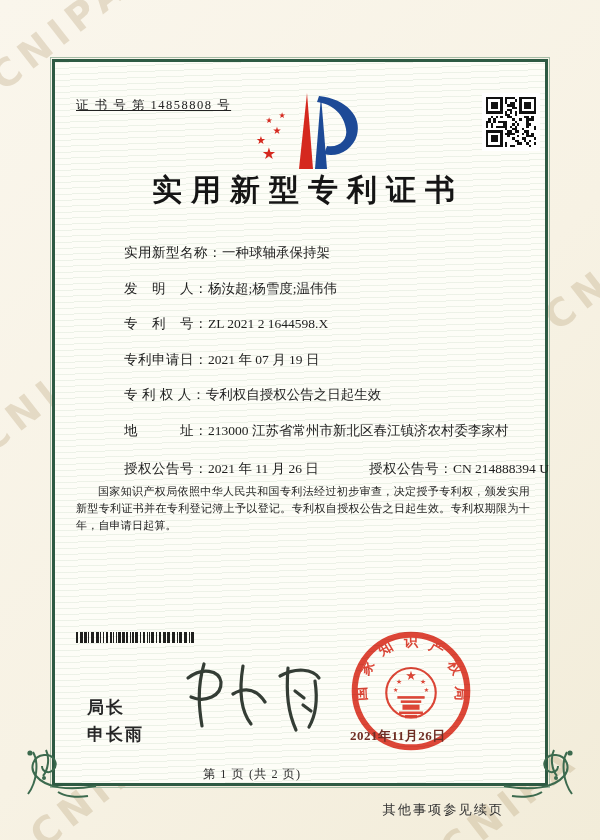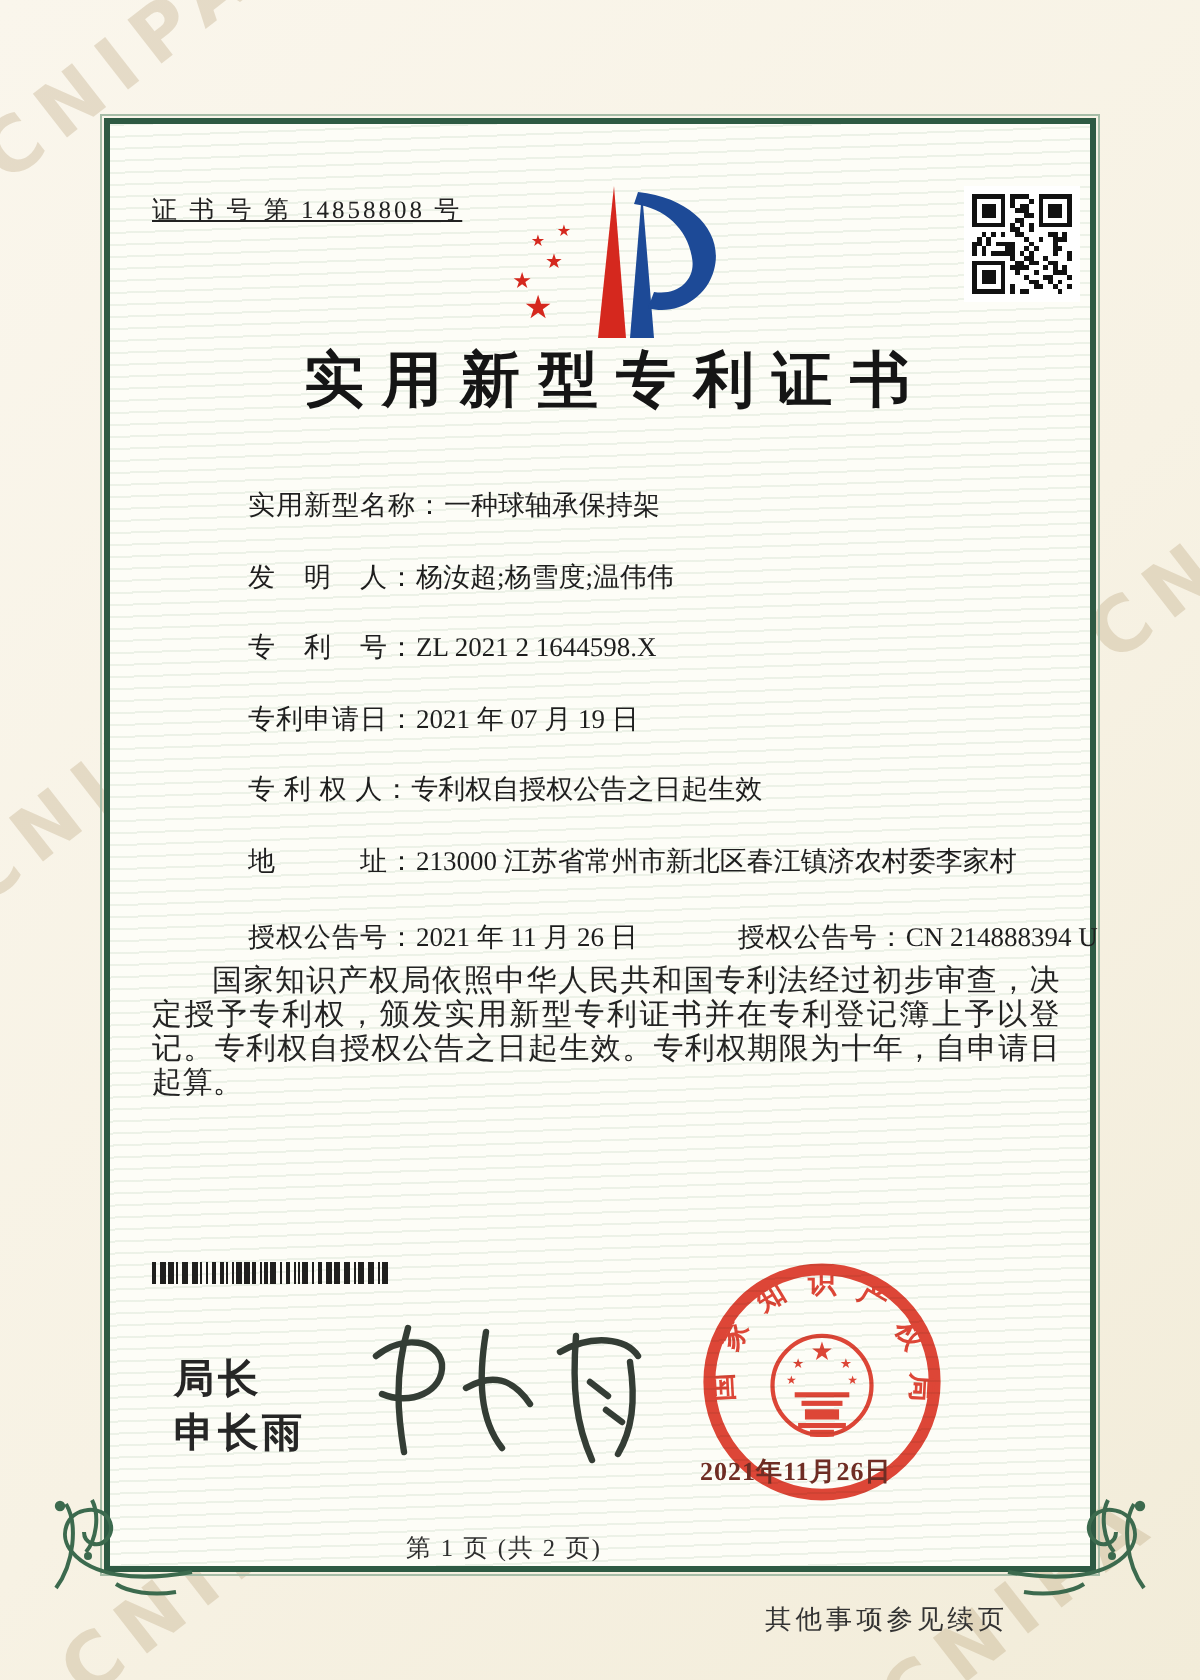--- a/index.html
+++ b/index.html
@@ -24,27 +24,27 @@
   .qr{position:absolute;left:482px;top:93px;width:58px;height:58px;background:#ffffff;z-index:3;
       display:flex;align-items:center;justify-content:center;}
   .qr svg{width:50px;height:50px;fill:#111;}
   .title{position:absolute;left:0;right:0;top:170px;text-align:center;font-size:30px;font-weight:bold;
     letter-spacing:9px;color:#151515;z-index:3;padding-left:16px;}
   .fields{position:absolute;left:76px;top:244px;width:458px;font-size:13.5px;z-index:3;}
   .frow{height:35.5px;white-space:nowrap;margin-left:48px;}
   .flabel{letter-spacing:.5px;}
   .grant{margin-top:3px;}
   .g2{margin-left:50px;}
-  .paras{position:absolute;left:76px;top:483px;width:454px;font-size:15px;line-height:16.9px;
+  .paras{position:absolute;left:76px;top:483px;width:454px;font-size:11px;line-height:16.9px;
     letter-spacing:.2px;color:#242424;text-align:justify;z-index:3;}
   .paras p{margin:0;text-indent:2em;}
   .barcode{position:absolute;left:76px;top:629px;width:124px;height:11px;z-index:3;}
   .barcode svg{fill:#20201e;}
-  .signer{position:absolute;left:87px;top:677px;font-family:Liberation Sans, sans-serif;
-    font-weight:bold;font-size:20px;line-height:27px;color:#262626;letter-spacing:2px;z-index:3;}
+  .signer{position:absolute;left:87px;top:694px;font-family:Liberation Sans, sans-serif;
+    font-weight:bold;font-size:17px;line-height:27px;color:#262626;letter-spacing:2px;z-index:3;}
   .signature{position:absolute;left:176px;top:650px;width:152px;height:86px;z-index:3;}
   .signature svg{width:100%;height:100%;stroke:#343d35;fill:none;stroke-width:3.2;
     stroke-linecap:round;stroke-linejoin:round;}
   .seal{position:absolute;left:347px;top:627px;width:128px;height:128px;mix-blend-mode:multiply;opacity:.94;z-index:4;}
   .seal-ink{fill:none;stroke:#dd3a2b;}
   .seal-fill{fill:#dd3a2b;}
   .seal-char{fill:#dd3a2b;font-size:16.5px;font-weight:bold;font-family:"Liberation Serif",serif;}
   .star-t{font-family:"DejaVu Sans",sans-serif;}
   .sealdate{position:absolute;left:350px;top:727px;width:152px;font-size:13px;
     font-weight:bold;color:#6f2d24;letter-spacing:.5px;z-index:5;}

